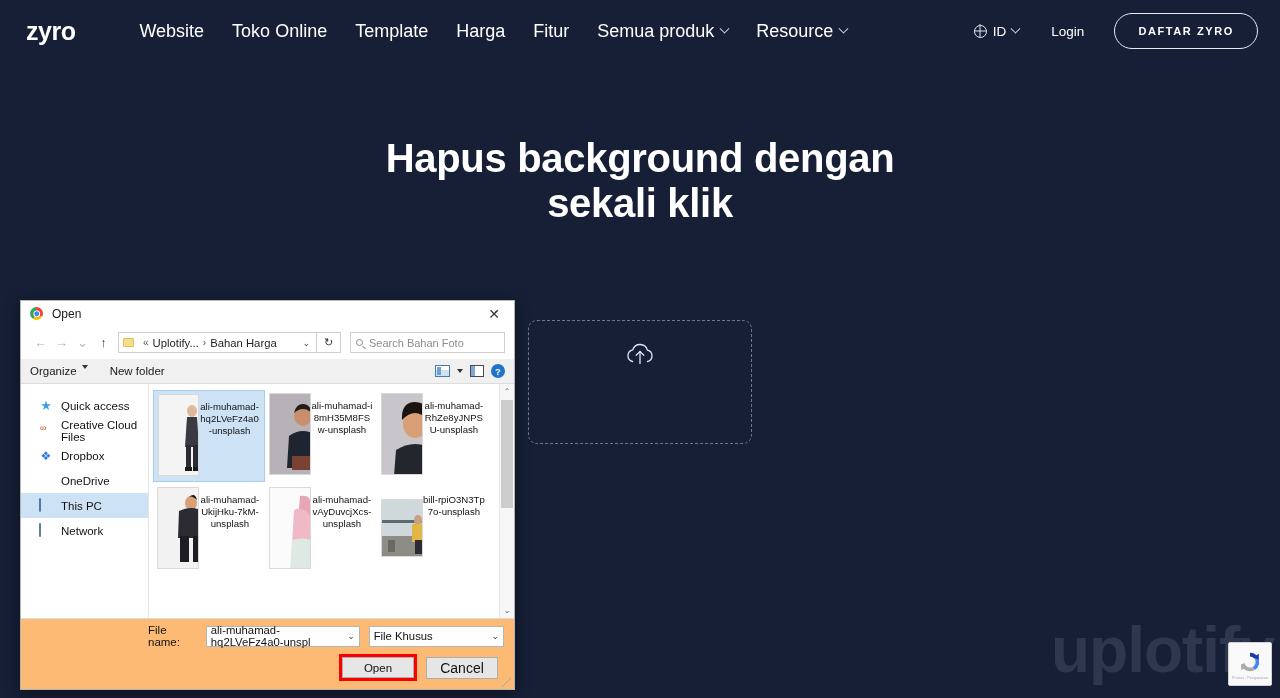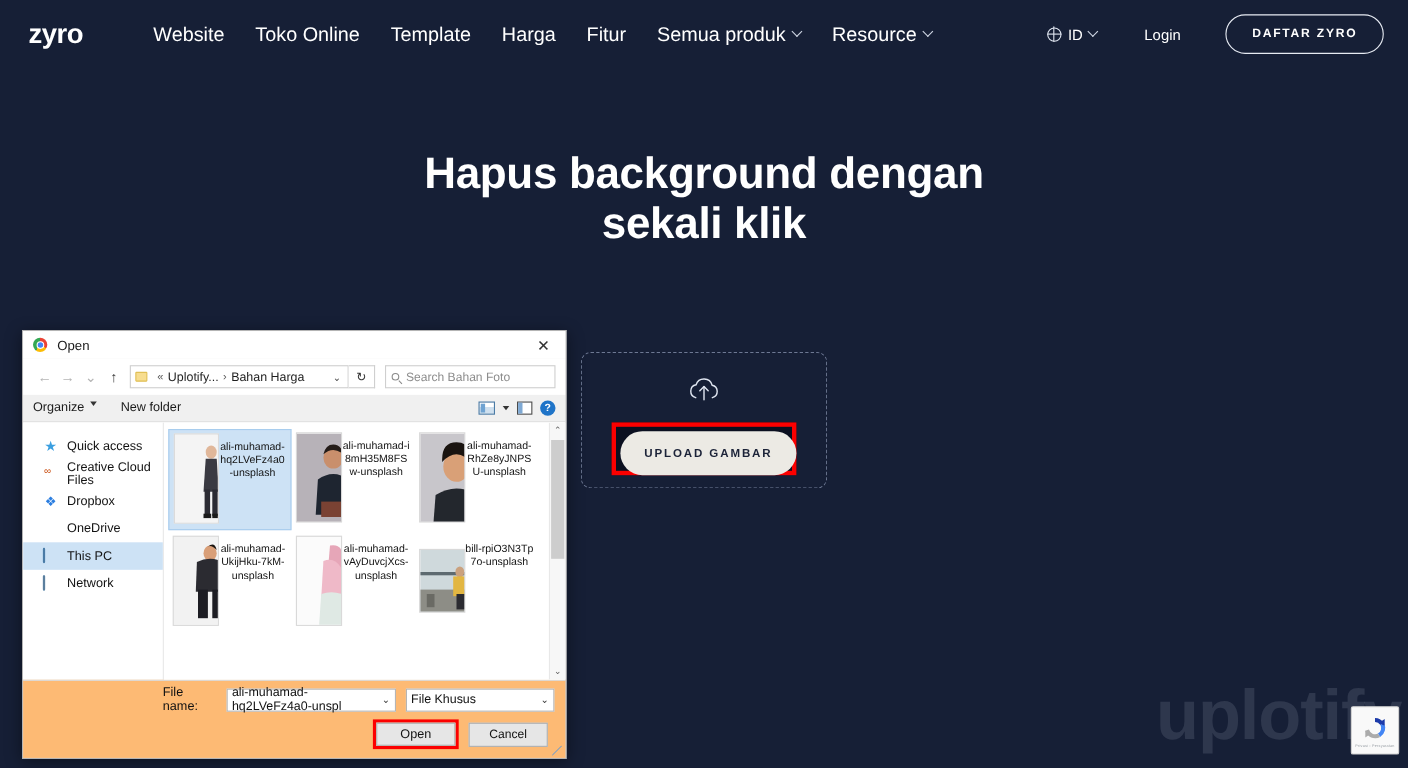--- a/index.html
+++ b/index.html
@@ -24,21 +24,21 @@
   .nav-link {
     color: #ffffff; font-size: 18px; padding: 6px 14px; cursor: pointer;
     white-space: nowrap; display: flex; align-items: center; gap: 7px;
   }
   .caret {
     display: inline-block; width: 7px; height: 7px;
     border-right: 1.4px solid #cfd6e4; border-bottom: 1.4px solid #cfd6e4;
     transform: rotate(45deg) translate(-2px,-2px);
   }
   .nav-right {
-    margin-left: auto; margin-right: 22px; display: flex; align-items: center; gap: 11px;
+    margin-left: auto; margin-right: 22px; display: flex; align-items: center; gap: 0px;
   }
   .lang {
     display: flex; align-items: center; gap: 6px; color: #fff; font-size: 13.5px;
     padding: 6px 12px; cursor: pointer;
   }
   .globe {
     width: 13px; height: 13px; border: 1.3px solid #dfe5f0; border-radius: 50%;
     position: relative; flex: none;
   }
   .globe::before {
@@ -252,21 +252,21 @@
   .combo.filetype { width: 145px; margin-left: 9px; }
   .foot-row2 { display: flex; align-items: center; justify-content: flex-end; margin-top: 7px; gap: 9px; }
   .open-wrap { border: 3px solid #fc0000; padding: 0; }
   .btn-open {
     width: 72px; height: 21px; background: #e6e6e6; border: 1px solid #adadad;
     font-size: 11.5px; color: #111; cursor: pointer; font-family: "Liberation Sans", sans-serif;
     display: block;
   }
   .btn-cancel {
     width: 72px; height: 22px; background: #e6e6e6; border: 1px solid #adadad;
-    font-size: 11px; color: #111; cursor: pointer; font-family: "Liberation Sans", sans-serif;
+    font-size: 14px; color: #111; cursor: pointer; font-family: "Liberation Sans", sans-serif;
     margin-right: 6px;
   }
   .resize-grip {
     position: absolute; right: 3px; bottom: 2px; width: 9px; height: 9px;
     background:
       linear-gradient(135deg, transparent 45%, #a8a8a8 45%, #a8a8a8 55%, transparent 55%);
   }
 </style>
 </head>
 <body>
@@ -312,23 +312,20 @@
   </div>
 
   <div class="hero-title">Hapus background dengan sekali klik</div>
 
   <div class="upload-zone">
     <svg class="cloud-icon" viewBox="0 0 34 28">
       <path d="M9.5 21.5 A6 6 0 0 1 9.8 9.8 A7.6 7.6 0 0 1 24.4 10.2 A5.8 5.8 0 0 1 24.6 21.5" fill="none" stroke="#dfe5f0" stroke-width="1.3" stroke-linecap="round"></path>
       <line x1="17" y1="23.5" x2="17" y2="11.5" stroke="#dfe5f0" stroke-width="1.3" stroke-linecap="round"></line>
       <polyline points="13.2,15.2 17,11.4 20.8,15.2" fill="none" stroke="#dfe5f0" stroke-width="1.3" stroke-linecap="round" stroke-linejoin="round"></polyline>
     </svg>
-  </div>
-  <div class="upload-wrap">
-    <button class="btn-upload">UPLOAD GAMBAR</button>
   </div>
 
   <div class="watermark">uplotify</div>
   <div class="recaptcha">
     <svg class="rc-mark" viewBox="0 0 28 28">
       <path d="M14 4 a10 10 0 0 1 8.4 4.6 l-3.1 2.2 A6.3 6.3 0 0 0 14 8z" fill="#1c3aa9"></path>
       <path d="M22.4 8.6 A10 10 0 0 1 19 22.6 l-2.1-3.3 A6.3 6.3 0 0 0 19.3 10.8z" fill="#4285f4"></path>
       <path d="M19 22.6 A10 10 0 0 1 4.4 16.4 l3.7-1.1 A6.3 6.3 0 0 0 16.9 19.3z" fill="#ababab"></path>
       <polygon points="23.5,5 23.5,11.5 17.5,9" fill="#1c3aa9"></polygon>
       <polygon points="4.5,23 4.5,16.5 10.5,19" fill="#ababab"></polygon>

